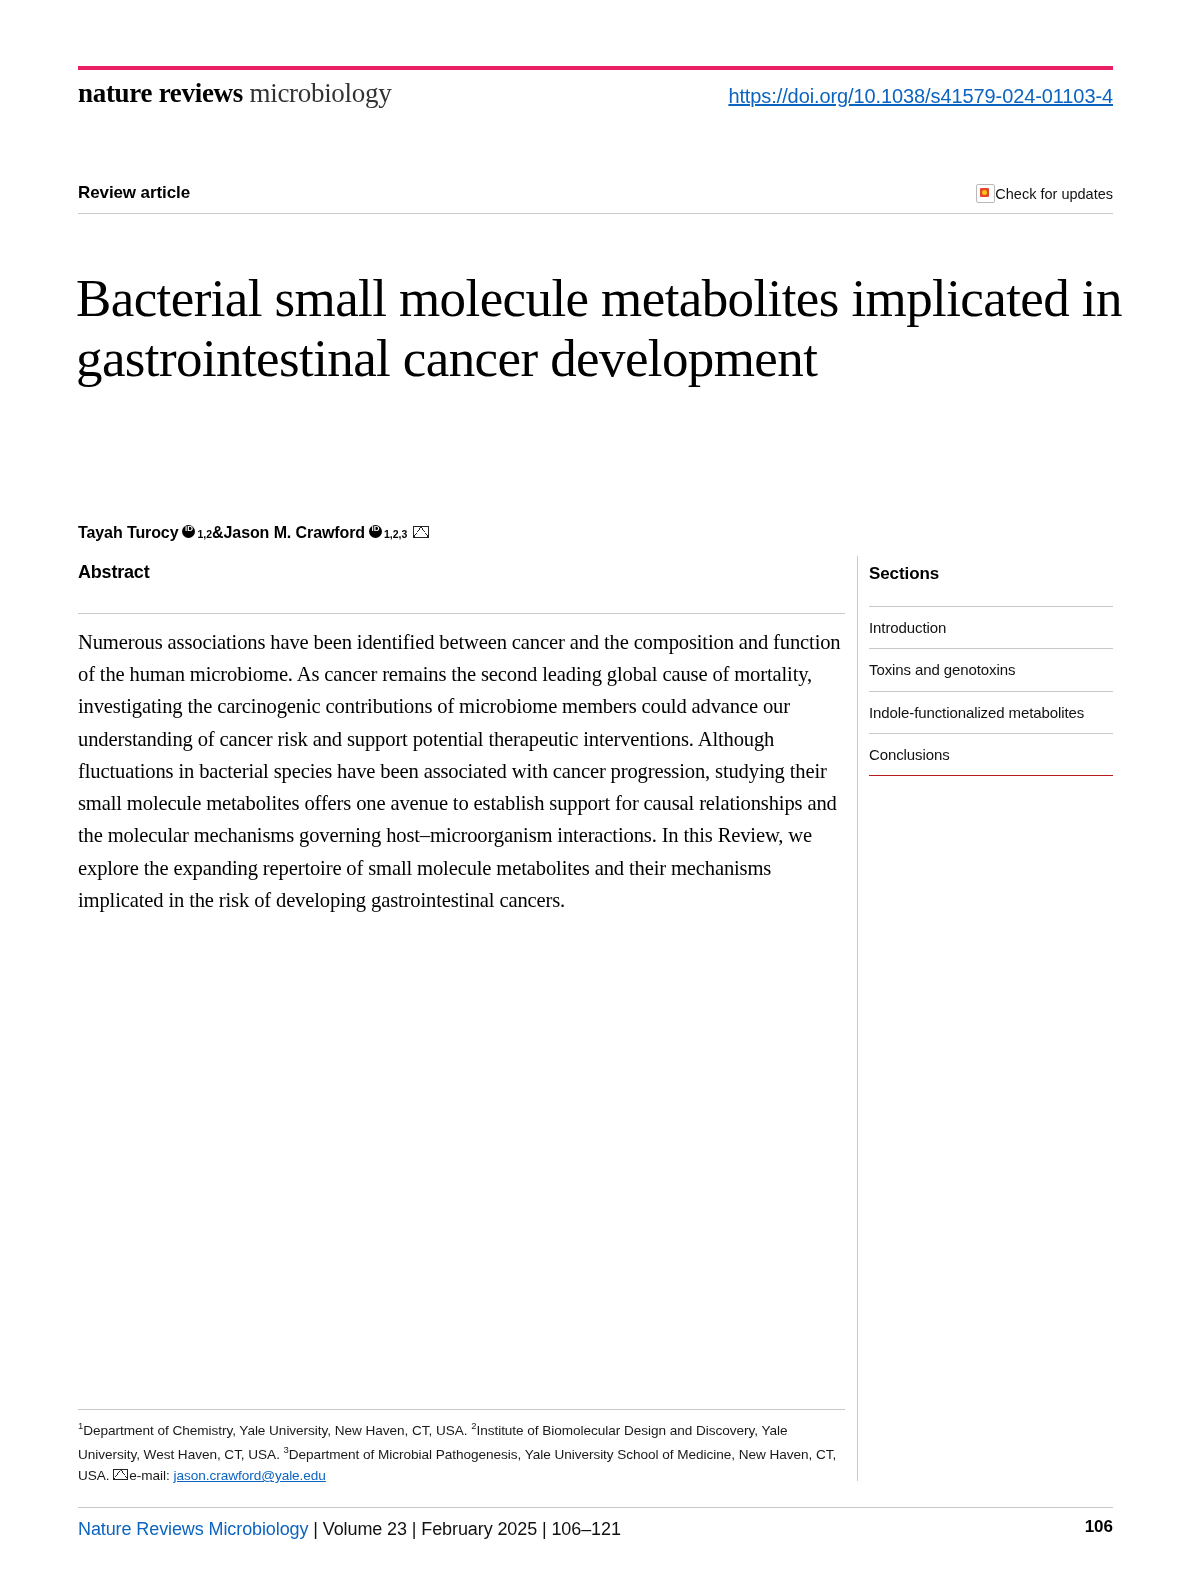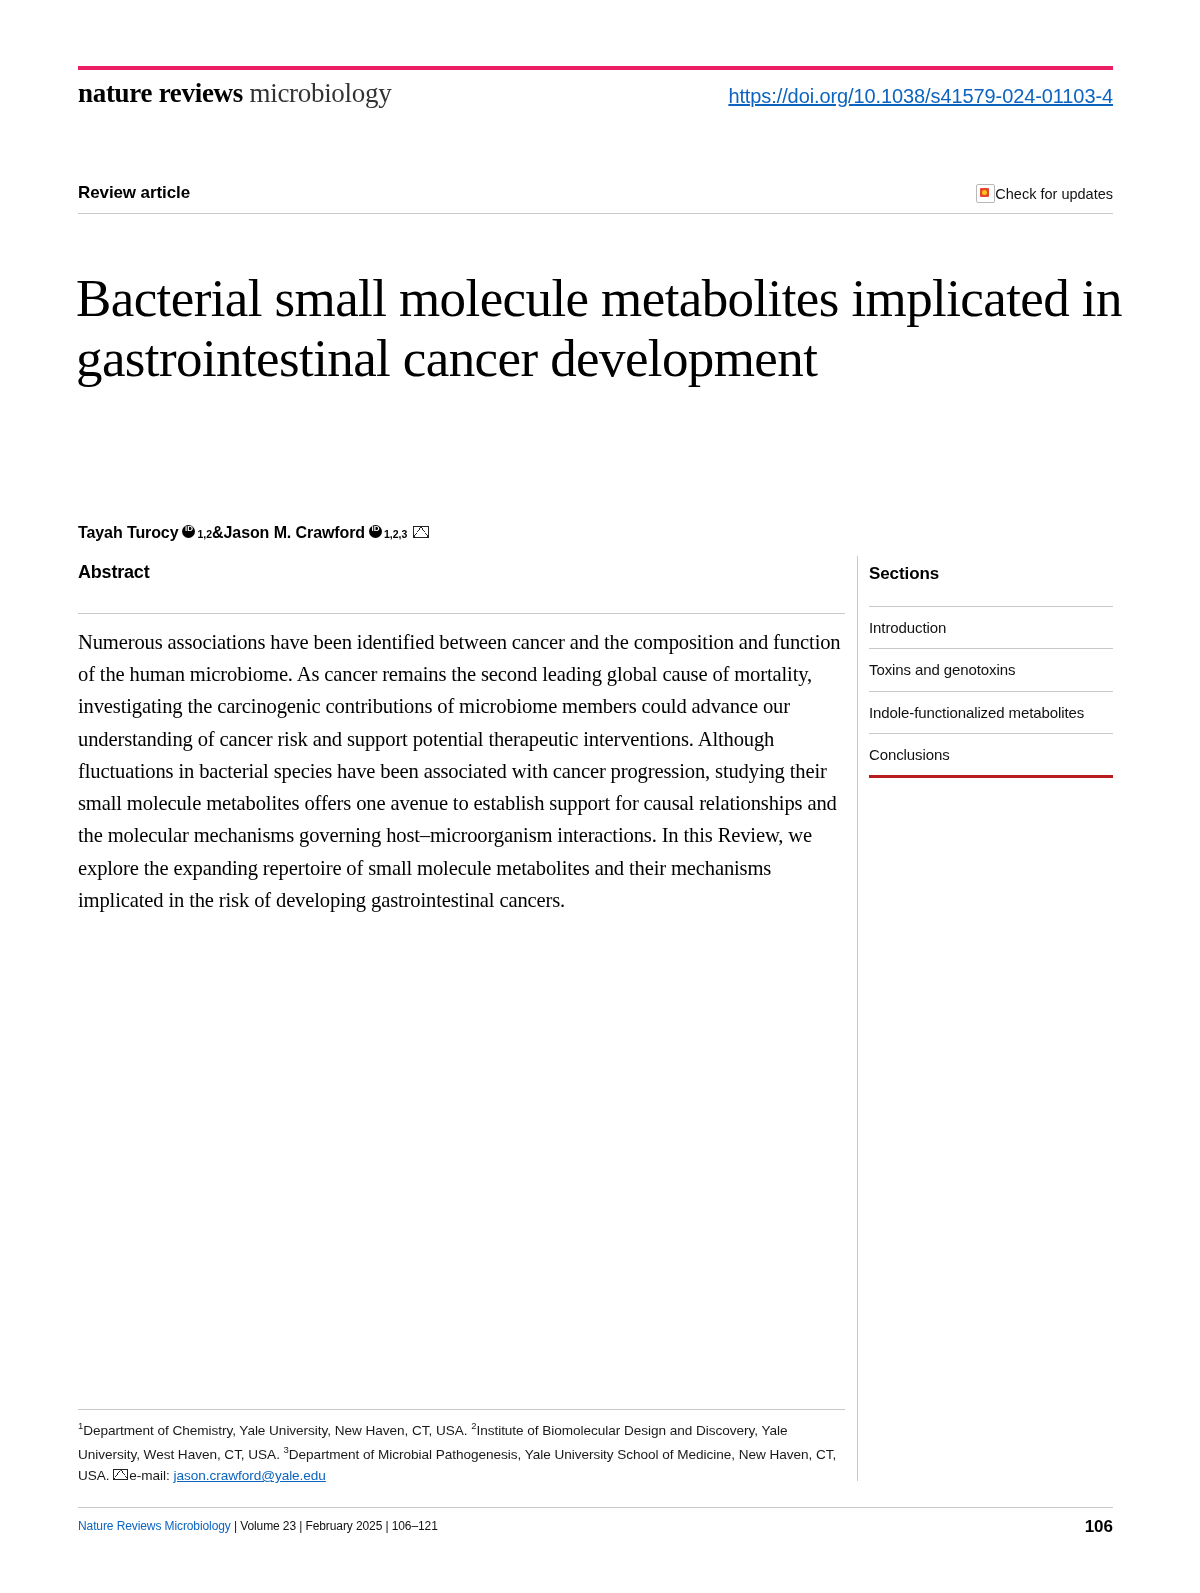--- a/index.html
+++ b/index.html
@@ -239,21 +239,21 @@
   }
   .sec-item {
     border-top: 1px solid #c9c9c9;
     padding: 10px 0 10px 0;
     font-size: 15px;
     line-height: 1.42;
     letter-spacing: -0.1px;
     color: #111;
   }
   .sec-item:last-child {
-    border-bottom: 3px solid #b91c1c;
+    border-bottom: 1px solid #b91c1c;
   }
 
   
   .affil-rule {
     position: absolute;
     left: 78px;
     top: 1409px;
     width: 767px;
     height: 1px;
     background: #c9c9c9;
@@ -301,21 +301,21 @@
     left: 78px;
     top: 1507px;
     width: 1035px;
     height: 1px;
     background: #c9c9c9;
   }
   .footer-left {
     position: absolute;
     left: 78px;
     top: 1519px;
-    font-size: 12px;
+    font-size: 18px;
     letter-spacing: -0.1px;
     color: #111;
     text-align: right;
   }
   .footer-left .journal {
     color: #0c64c0;
   }
   .footer-page {
     position: absolute;
     right: 87px;

